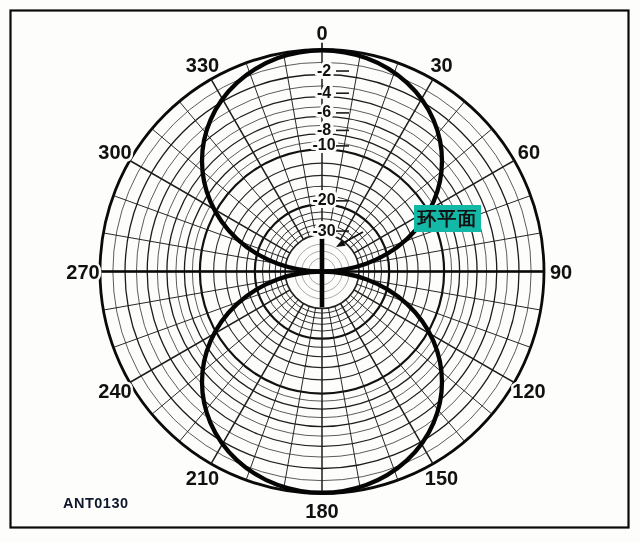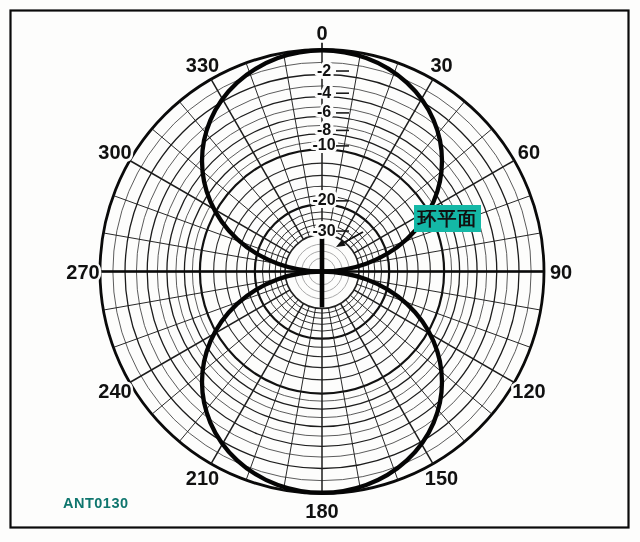--- a/index.html
+++ b/index.html
@@ -24,21 +24,21 @@
     paint-order:stroke;stroke:#fdfdfc;stroke-width:6px;stroke-linejoin:round;
   }
   .annotation{
     position:absolute;left:370px;top:205px;width:67px;height:27px;
     background:#14b8a6;
     display:flex;align-items:center;justify-content:center;
     font-size:19px;font-weight:700;color:#111;letter-spacing:1px;margin-left:44px;
   }
   .figid{
     position:absolute;left:63px;top:495px;
-    font-size:14.5px;font-weight:700;color:#0f766e;letter-spacing:0.5px;
+    font-size:14.5px;font-weight:700;color:#0f172a;letter-spacing:0.5px;
   }
 </style>
 </head>
 <body>
 
 <div class="stage">
   <svg id="chart" width="640" height="542" viewBox="0 0 640 542">
       <rect x="10.5" y="10.5" width="618" height="517" fill="none" stroke="#0a0a0a" stroke-width="2.2"></rect>
       <g>
         <circle cx="322" cy="271.5" r="222" fill="none" stroke="#0a0a0a" stroke-width="2.8"></circle>

